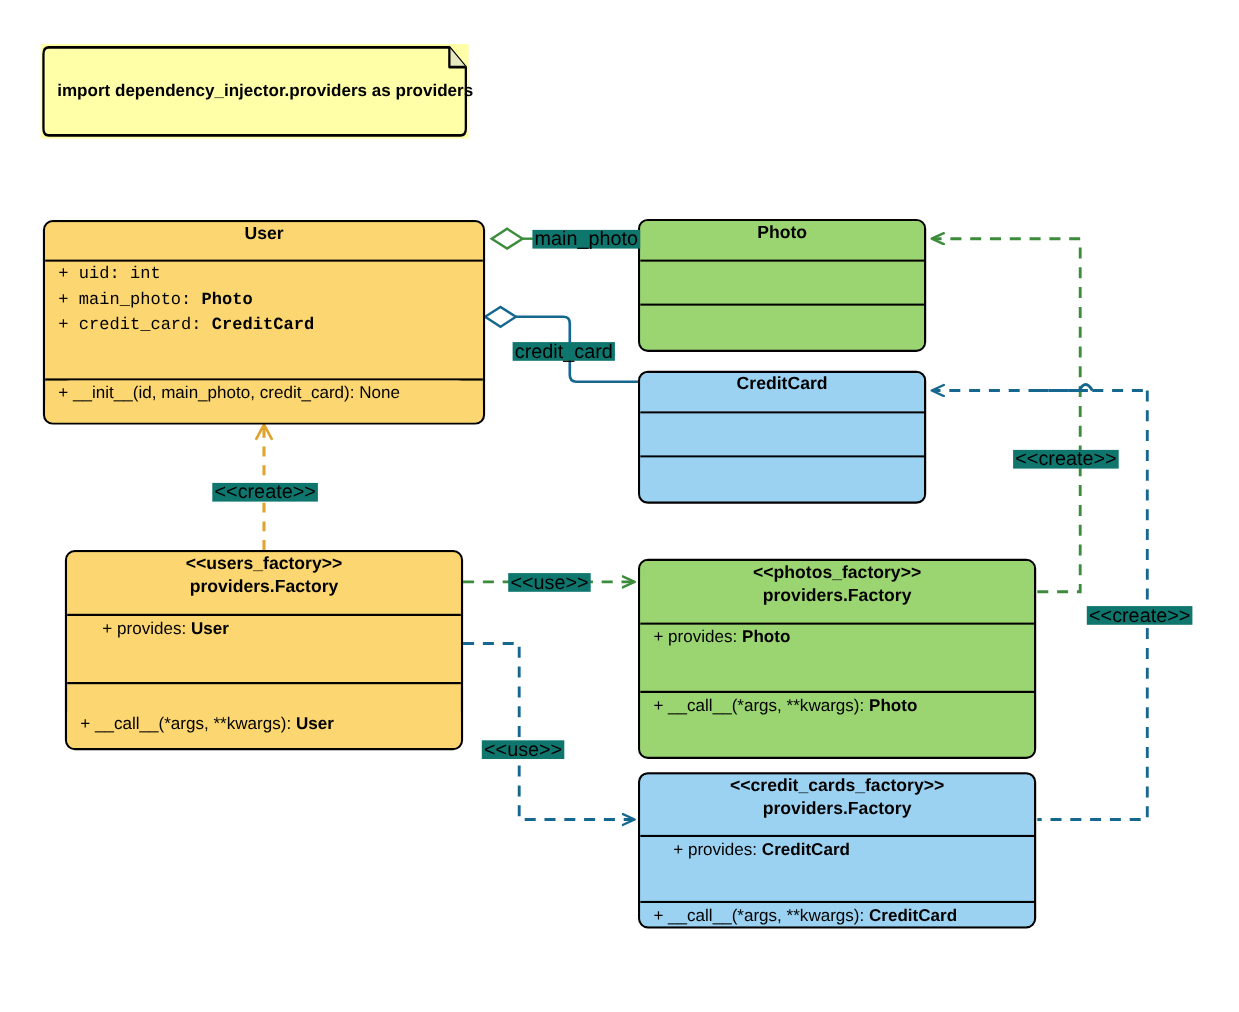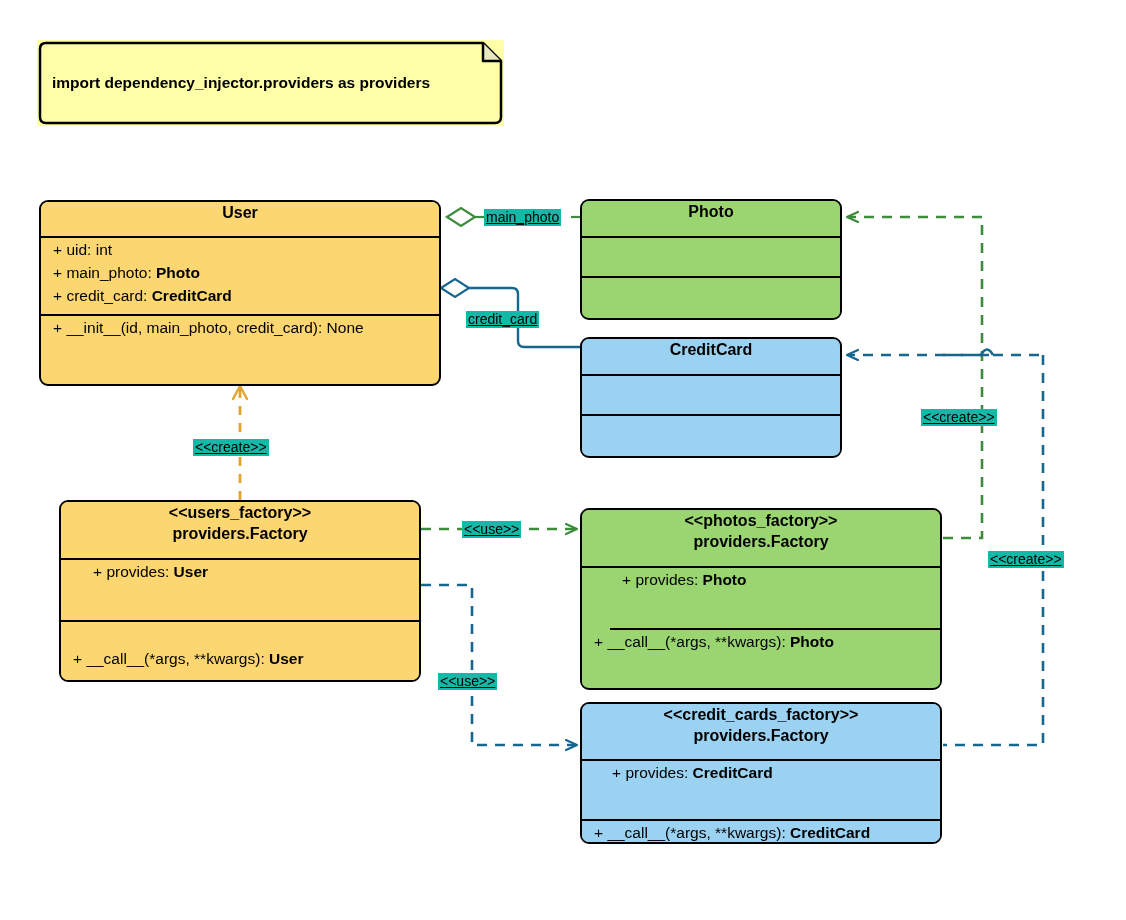--- a/index.html
+++ b/index.html
@@ -92,27 +92,26 @@
     position: absolute;
     left: 0; top: 0;
     width: 100%;
     height: 100%;
     z-index: 1;
   }
 
   
   .edge-label {
     position: absolute;
-    font-size: 14px;
-    color: #000000;
-    background: #14b8a6;
+    font-size: 18px;
+    color: #000000;
+    background: #0f766e;
     white-space: nowrap;
     line-height: 17px;
     padding: 0 2px;
-    text-decoration: underline;
   }
 </style>
 </head>
 <body>
 
 <div id="canvas">
 
   <svg id="connectors" viewBox="0 0 1126 920" width="1126" height="920">
     <defs>
       <marker id="arrow-open-green" markerWidth="14" markerHeight="14" refX="11" refY="6" orient="auto" markerUnits="userSpaceOnUse">
@@ -156,33 +155,33 @@
 
     <g>
       <path d="M943,355 L993,355" fill="none" stroke="#16678f" stroke-width="2.6" stroke-dasharray="10,8"></path>
       <path d="M993,355 Q987,344 981,355" fill="none" stroke="#16678f" stroke-width="2.6"></path>
       <path d="M981,355 L848,355" fill="none" stroke="#16678f" stroke-width="2.6" stroke-dasharray="10,8" marker-end="url(#arrow-open-blue)"></path>
       <path d="M1043,355 L1043,745 L943,745" fill="none" stroke="#16678f" stroke-width="2.6" stroke-dasharray="10,8"></path>
       <path d="M993,355 L1043,355" fill="none" stroke="#16678f" stroke-width="2.6" stroke-dasharray="10,8"></path>
     </g>
   </svg>
 
-  <div class="uml-note" style="left:37px; top:40px; width:467px; height:86px;">
+  <div class="uml-note" style="left:37px; top:40px; width:389px; height:86px;">
     <svg class="note-svg" viewBox="0 0 467 86" preserveAspectRatio="none">
       <path d="M9,3 L446,3 L464,21 L464,77 Q464,83 458,83 L9,83 Q3,83 3,77 L3,9 Q3,3 9,3 Z" fill="#ffffa8" stroke="#000000" stroke-width="2.5" stroke-linejoin="round"></path>
       <path d="M446,3 L446,21 L464,21" fill="#e8e8c0" stroke="#000000" stroke-width="2.5" stroke-linejoin="round"></path>
     </svg>
     <span class="uml-note-text">import dependency_injector.providers as providers</span>
   </div>
 
   <div class="uml-box fill-yellow" style="left:39px; top:200px; width:402px; height:186px;">
     <div class="uml-compartment fill-yellow" style="height:36px;">
       <div class="uml-title">User</div>
     </div>
-    <div class="uml-compartment fill-yellow" style="height:78px;">
+    <div class="uml-compartment fill-yellow" style="height:108px;font-family:Liberation Mono, monospace;">
       <div class="uml-row">
         <span>+</span>
         <span>uid: </span><span>int</span>
       </div>
       <div class="uml-row">
         <span>+</span>
         <span>main_photo: </span><b>Photo</b>
       </div>
       <div class="uml-row">
         <span>+</span>
@@ -230,21 +229,21 @@
         <span>__call__(*args, **kwargs): </span><b>User</b>
       </div>
     </div>
   </div>
 
   <div class="uml-box fill-green" style="left:580px; top:508px; width:362px; height:182px;">
     <div class="uml-compartment fill-green" style="height:58px;">
       <div class="uml-title">&lt;&lt;photos_factory&gt;&gt;</div>
       <div class="uml-title">providers.Factory</div>
     </div>
-    <div class="uml-compartment fill-green" style="height:62px;margin-left:28px;">
+    <div class="uml-compartment fill-green" style="height:62px;">
       <div class="uml-row">
         <span>+</span>
         <span>provides: </span><b>Photo</b>
       </div>
     </div>
     <div class="uml-compartment fill-green" style="height:57px;">
       <div class="uml-row">
         <span>+</span>
         <span>__call__(*args, **kwargs): </span><b>Photo</b>
       </div>

